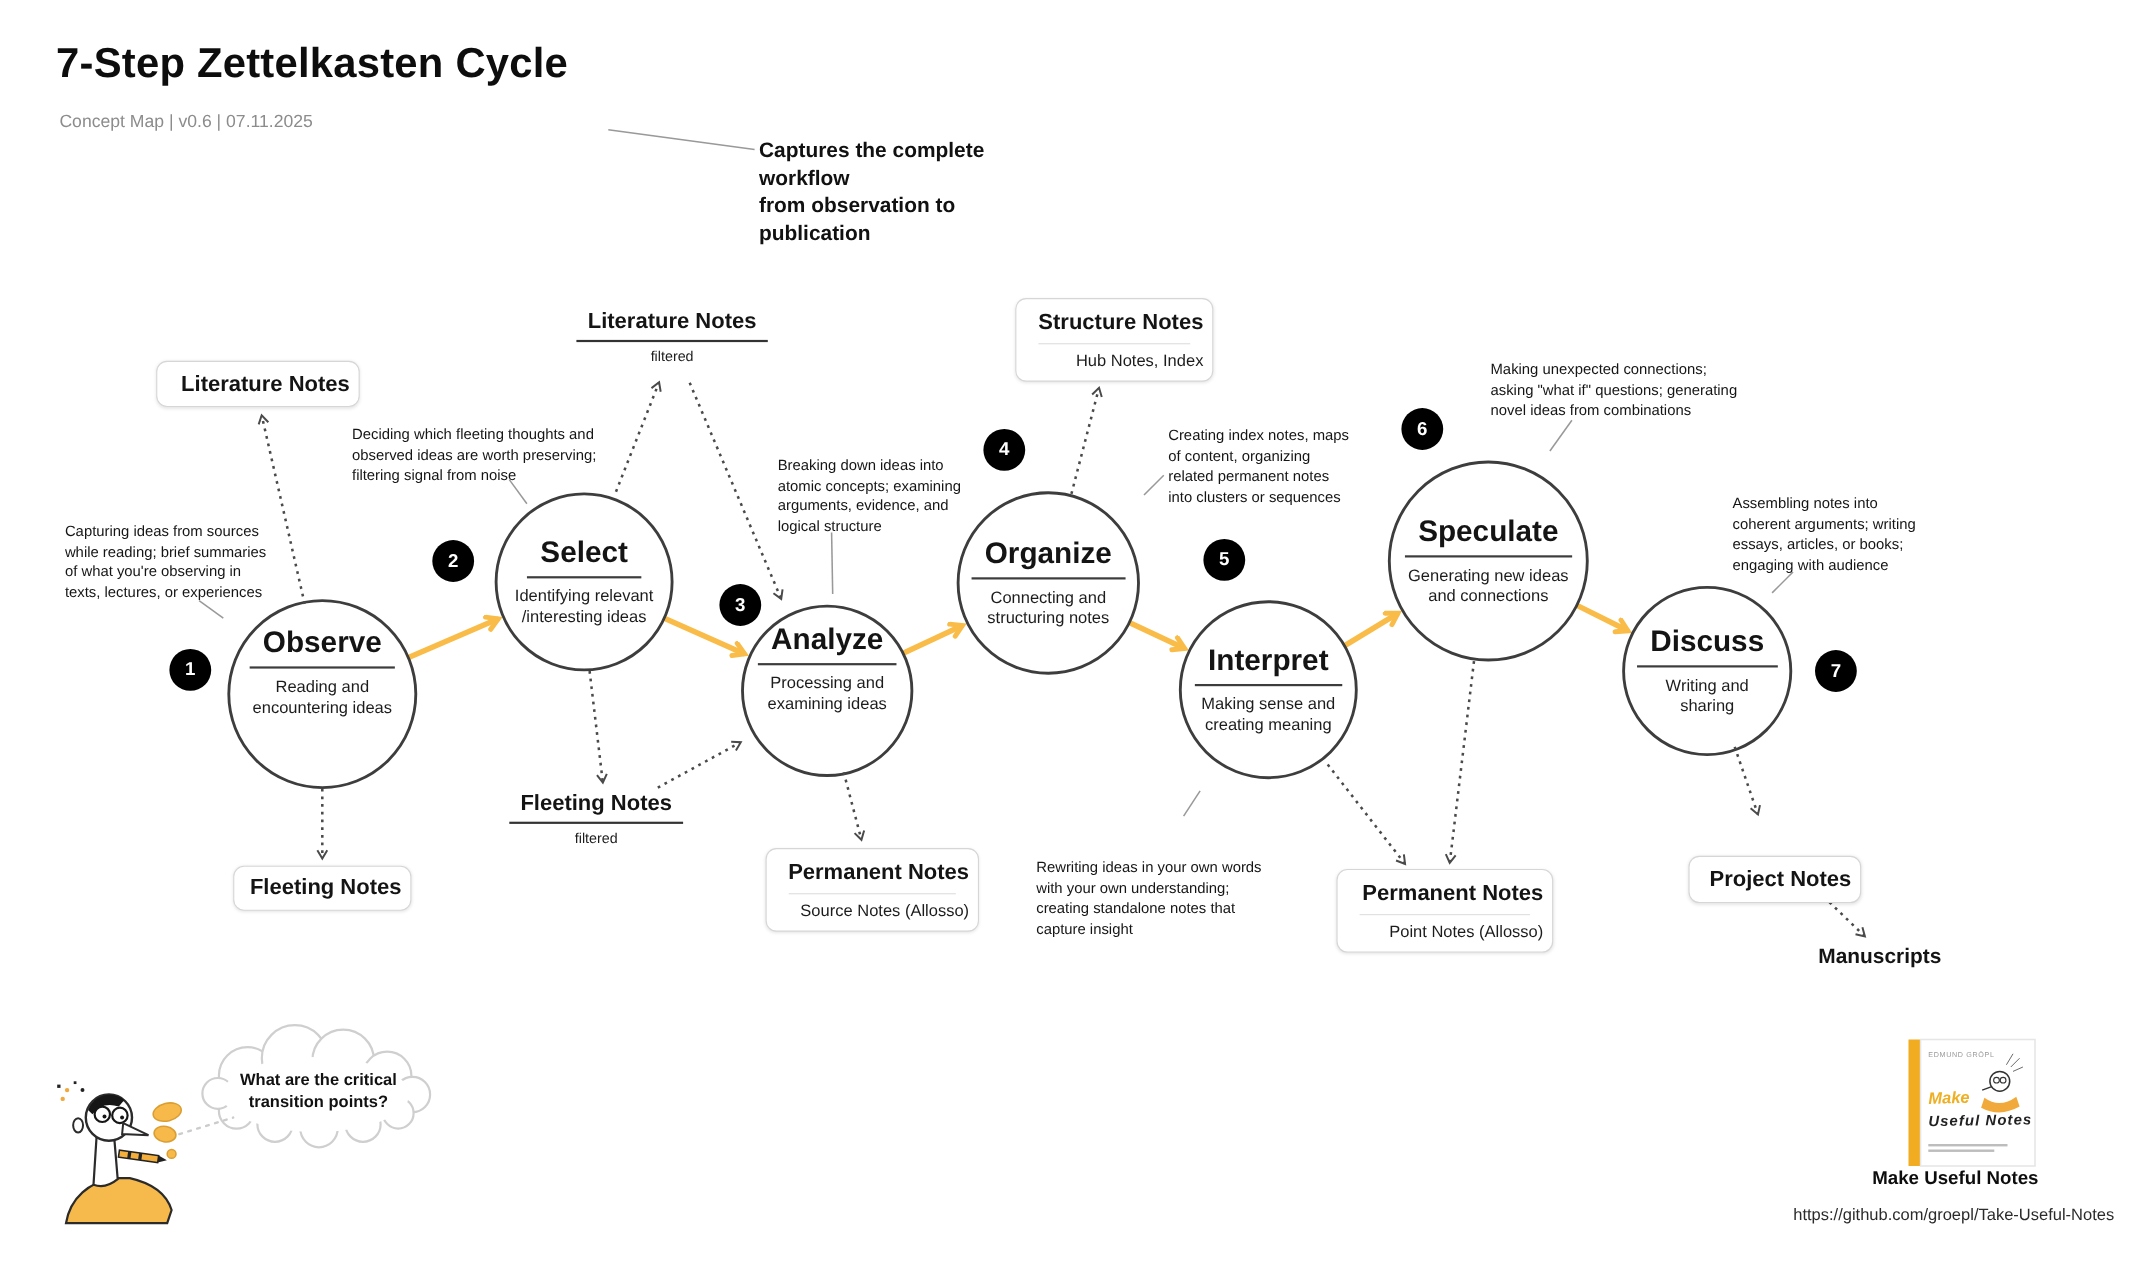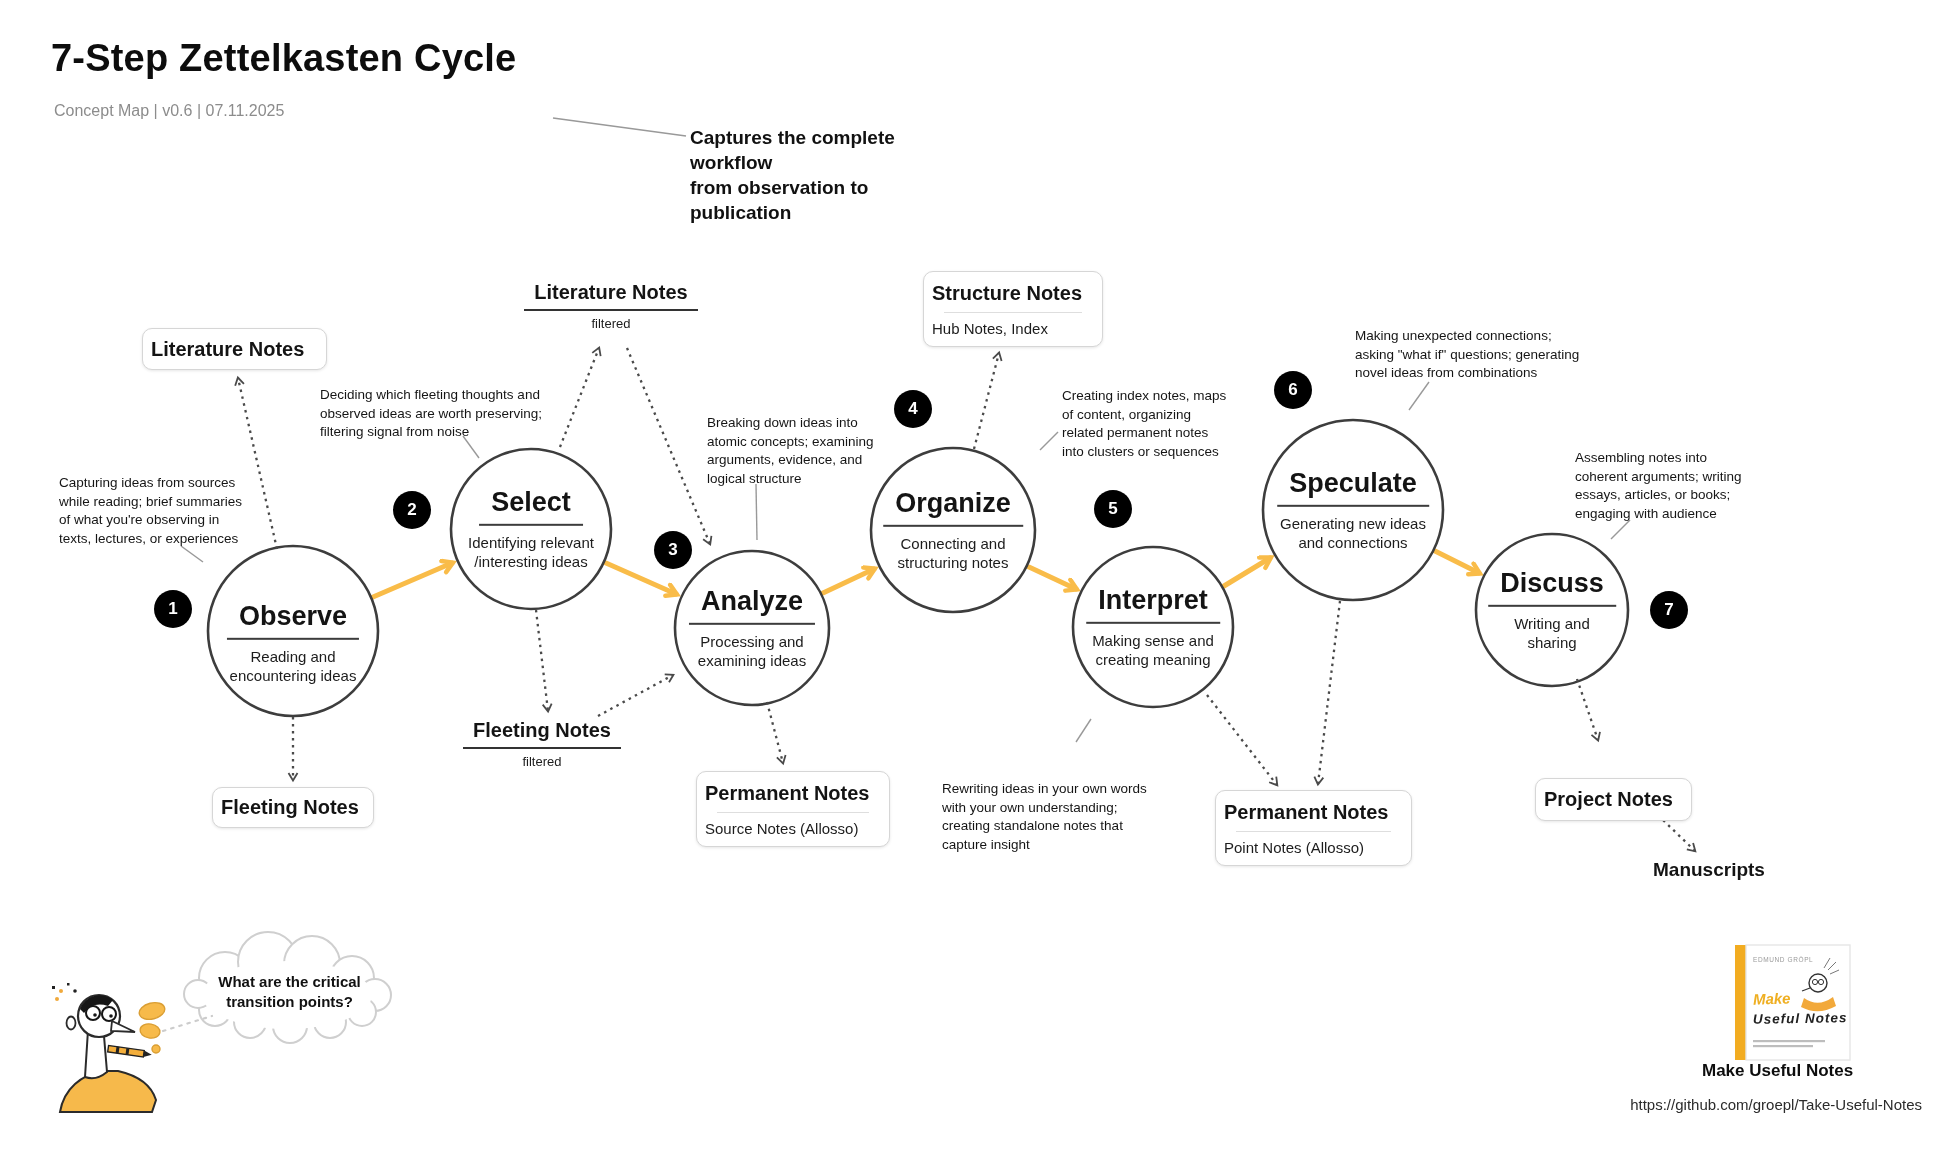--- a/index.html
+++ b/index.html
@@ -11,21 +11,21 @@
   .callout{position:absolute;left:690px;top:125px;width:270px;font-size:19px;font-weight:bold;
            line-height:1.32;white-space:pre-line;color:#111;}
   .annotation{position:absolute;font-size:13.5px;line-height:1.38;white-space:pre-line;color:#151515;}
   .step{position:absolute;transform:translate(-50%,-50%);text-align:center;}
   .step-title{display:inline-block;font-weight:bold;font-size:27px;color:#141414;
               border-bottom:2px solid #3c3c3c;padding:0 12px 6px;}
   .step-sub{font-size:15px;margin-top:7px;line-height:1.28;white-space:pre-line;color:#1c1c1c;}
   .badge{position:absolute;width:38px;height:38px;border-radius:50%;background:#000;color:#fff;
          font-weight:bold;font-size:17px;display:flex;align-items:center;justify-content:center;}
   .note-box{position:absolute;background:#fff;border:1.6px solid #d6d6d6;border-radius:10px;
-            box-shadow:0 1px 3px rgba(0,0,0,.10);text-align:left;display:flex;flex-direction:column;
+            box-shadow:0 1px 3px rgba(0,0,0,.10);text-align:right;display:flex;flex-direction:column;
             justify-content:center;box-sizing:border-box;padding:6px 8px;}
   .nb-title{font-weight:bold;font-size:20px;color:#141414;}
   .nb-divider{height:1px;background:#dedede;margin:7px 12px;}
   .nb-sub{font-size:15px;color:#1c1c1c;}
   .note-label{position:absolute;text-align:center;transform:translateX(-50%);}
   .nl-title{display:inline-block;font-weight:bold;font-size:20px;color:#141414;
             border-bottom:2px solid #333;padding:0 10px 5px;}
   .nl-sub{font-size:13px;margin-top:5px;color:#1c1c1c;text-align:center;}
   .plain-label{position:absolute;font-weight:bold;font-size:19px;color:#141414;}
   .bubble-text{position:absolute;left:207px;top:972px;width:165px;text-align:center;
@@ -165,31 +165,31 @@
       <rect x="1753" y="1040" width="72" height="2.2" fill="#bdbdbd"></rect>
       <rect x="1753" y="1045" width="60" height="2.2" fill="#bdbdbd"></rect>
     </g>
   </svg>
 
   <div class="page-title">7-Step Zettelkasten Cycle</div>
   <div class="page-subtitle">Concept Map | v0.6 | 07.11.2025</div>
   <div class="callout">Captures the complete workflow
 from observation to publication</div>
 
-  <div class="step" style="left:293px;top:643px;">
+  <div class="step" style="left:293px;top:611px;">
     <div class="step-title">Observe</div>
     <div class="step-sub">Reading and
 encountering ideas</div>
   </div>
   <div class="step" style="left:531px;top:529px;">
     <div class="step-title">Select</div>
     <div class="step-sub">Identifying relevant
 /interesting ideas</div>
   </div>
-  <div class="step" style="left:752px;top:628px;">
+  <div class="step" style="left:752px;top:608px;">
     <div class="step-title">Analyze</div>
     <div class="step-sub">Processing and
 examining ideas</div>
   </div>
   <div class="step" style="left:953px;top:530px;">
     <div class="step-title">Organize</div>
     <div class="step-sub">Connecting and
 structuring notes</div>
   </div>
   <div class="step" style="left:1153px;top:627px;">

